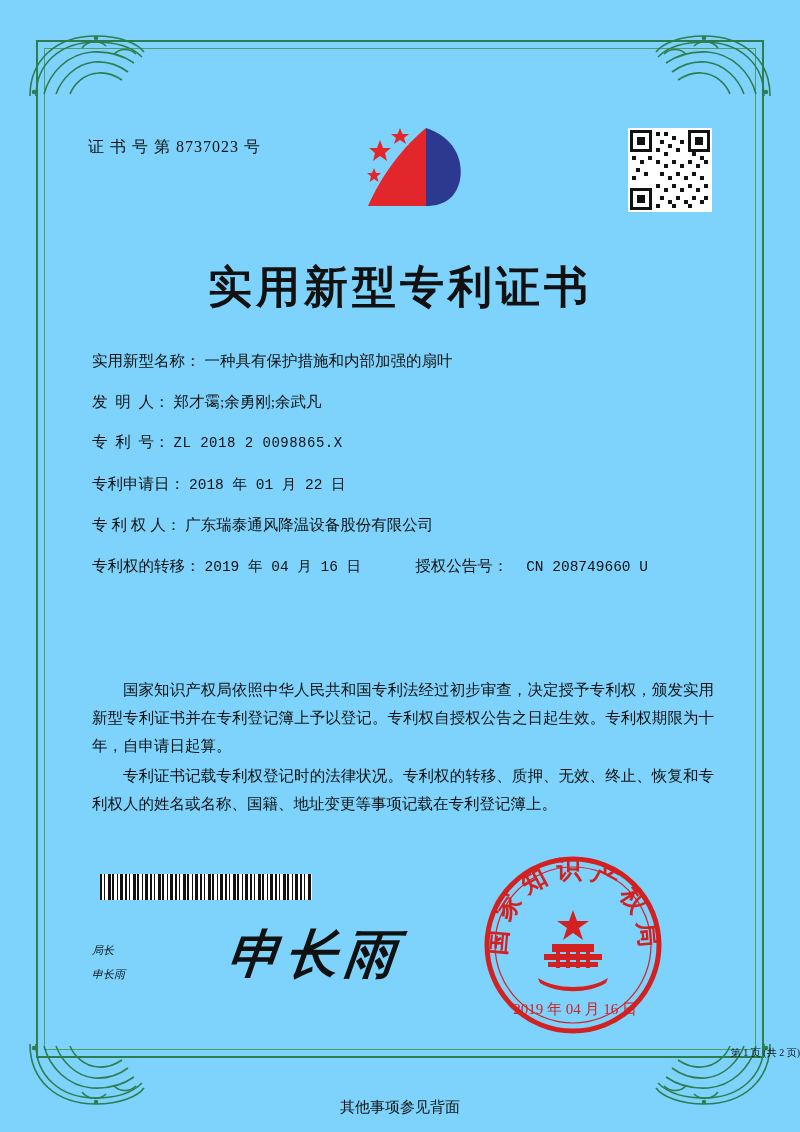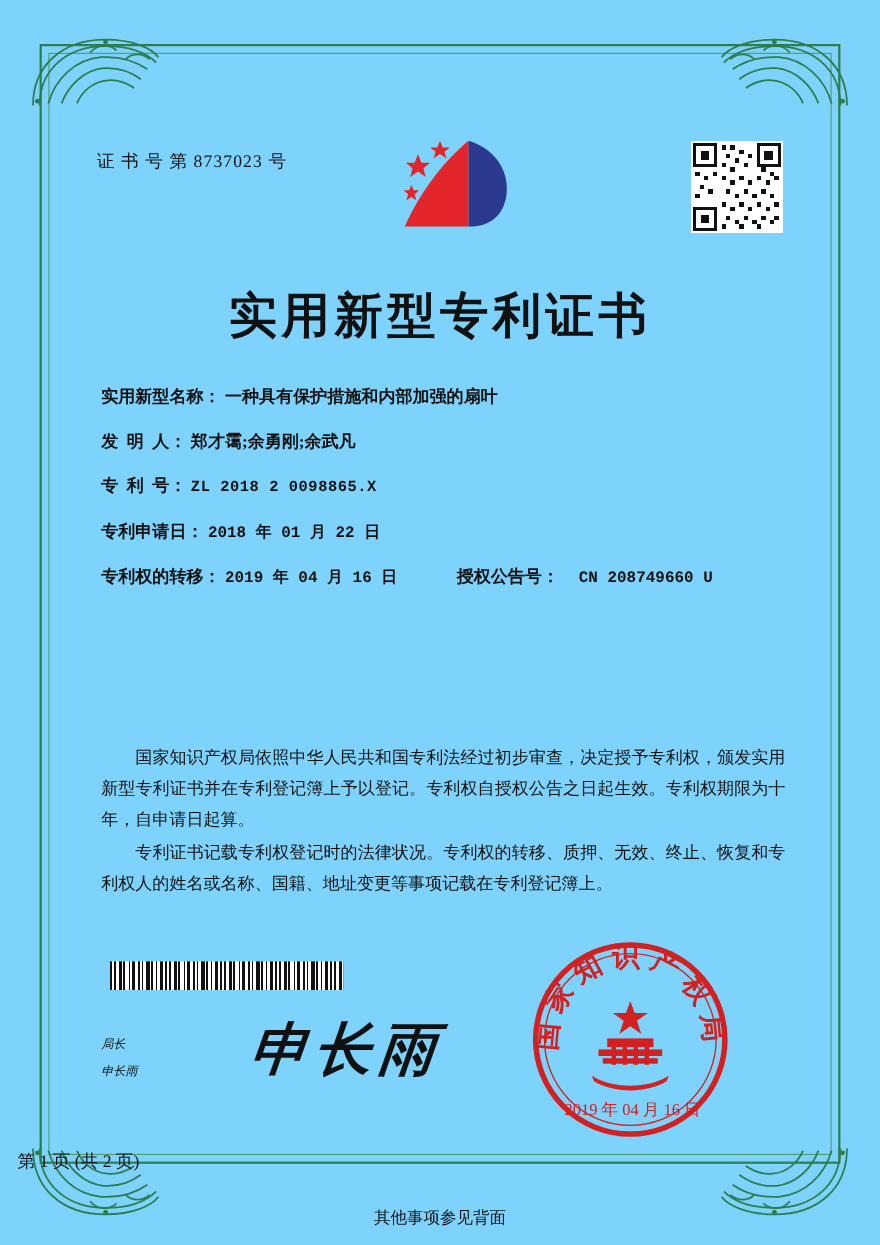--- a/index.html
+++ b/index.html
@@ -90,21 +90,20 @@
     letter-spacing: 4px;
     font-family: "DejaVu Serif", "Liberation Serif", serif;
   }
 
   
   .fields {
     position: absolute;
     left: 92px;
     top: 350px;
     width: 620px;
-    font-weight: bold;
   }
   .field-row {
     display: flex;
     align-items: baseline;
     margin-bottom: 19px;
     font-size: 15.5px;
     line-height: 1.4;
   }
   .field-label {
     white-space: pre;
@@ -205,22 +204,22 @@
     color: #d32020;
     font-size: 15px;
     font-family: "Liberation Serif", "DejaVu Serif", serif;
   }
 
   
   .page-num {
     position: absolute;
     left: 0; right: 0;
     top: 1046px;
-    text-align: left;
-    font-size: 16px;
+    text-align: right;
+    font-size: 10px;
     padding-left: 16px;
   }
   .back-note {
     position: absolute;
     left: 0; right: 0;
     top: 1098px;
     text-align: center;
     font-size: 15px;
   }
 </style>
@@ -391,20 +390,24 @@
       <span class="field-value">郑才霭;余勇刚;余武凡</span>
     </div>
     <div class="field-row">
       <span class="field-label">专  利  号：</span>
       <span class="field-value mono">ZL 2018 2 0098865.X</span>
     </div>
     <div class="field-row">
       <span class="field-label">专利申请日：</span>
       <span class="field-value date-num">2018 年 01 月 22 日</span>
     </div>
+    <div class="field-row">
+      <span class="field-label">专 利 权 人：</span>
+      <span class="field-value">广东瑞泰通风降温设备股份有限公司</span>
+    </div>
     <div class="field-row pair">
       <span class="field-label">专利权的转移：</span>
       <span class="field-value date-num">2019 年 04 月 16 日</span>
       <span class="field-label2">授权公告号：</span>
       <span class="field-value2">CN 208749660 U</span>
     </div>
   </div>
 
   <div class="paragraphs">
     <p>国家知识产权局依照中华人民共和国专利法经过初步审查，决定授予专利权，颁发实用新型专利证书并在专利登记簿上予以登记。专利权自授权公告之日起生效。专利权期限为十年，自申请日起算。</p>

